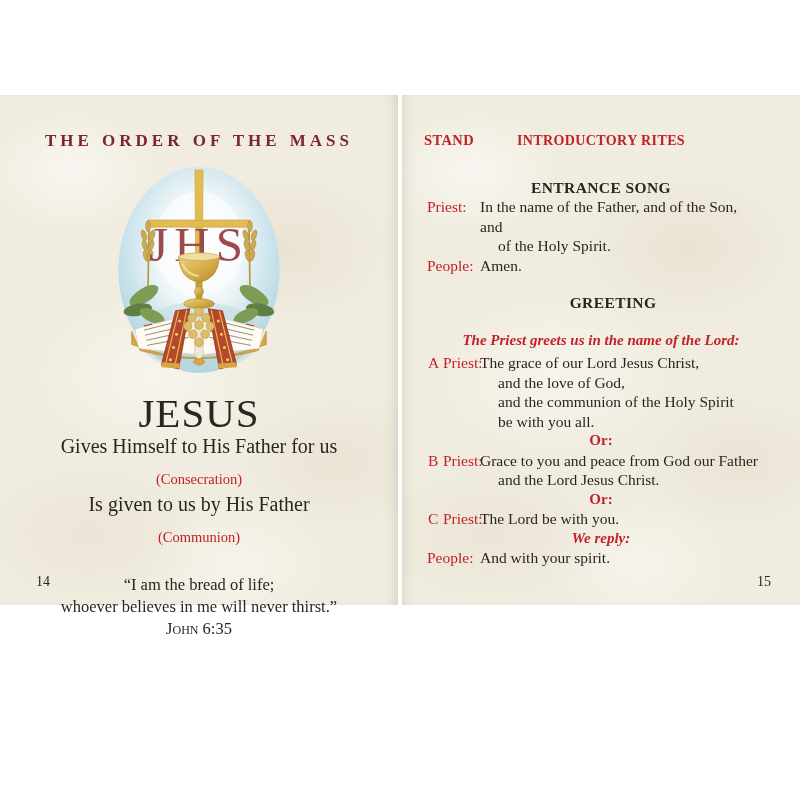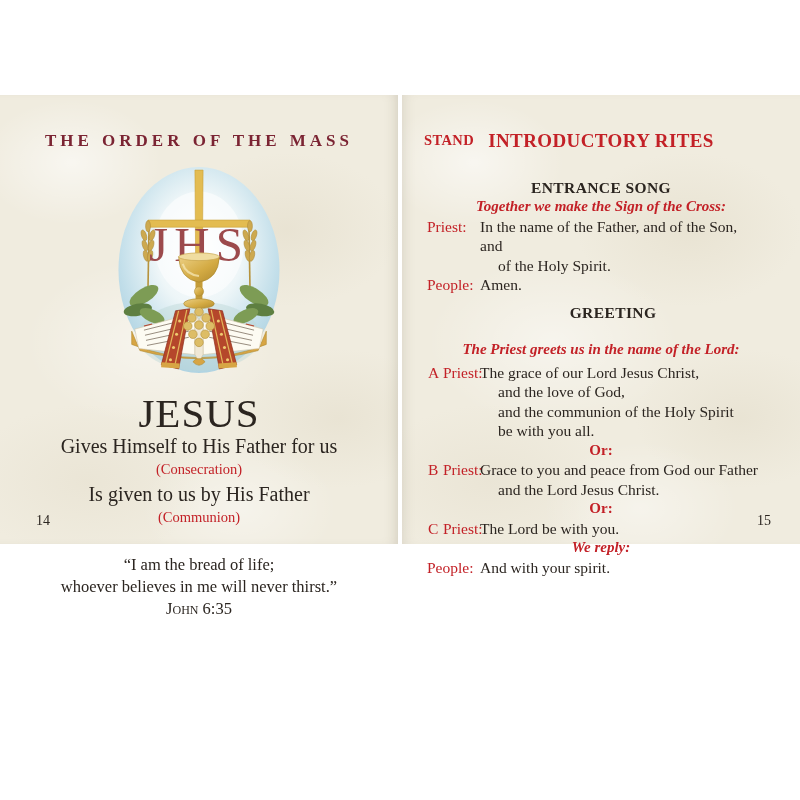--- a/index.html
+++ b/index.html
@@ -13,21 +13,21 @@
   body {
     width: 800px; height: 800px;
     background: #ffffff;
     font-family: "Liberation Serif", serif;
     color: var(--ink);
     position: relative;
     overflow: hidden;
   }
   .page {
     position: absolute;
-    top: 95px; height: 449px;
+    top: 95px; height: 510px;
     background:
       radial-gradient(ellipse 130px 90px at 18% 15%, rgba(255,255,255,.55), transparent 70%),
       radial-gradient(ellipse 160px 110px at 72% 30%, rgba(221,213,191,.38), transparent 70%),
       radial-gradient(ellipse 180px 120px at 38% 55%, rgba(255,255,255,.45), transparent 70%),
       radial-gradient(ellipse 150px 100px at 85% 72%, rgba(219,211,189,.33), transparent 70%),
       radial-gradient(ellipse 170px 110px at 22% 86%, rgba(223,215,195,.33), transparent 70%),
       radial-gradient(ellipse 140px 95px at 60% 92%, rgba(255,255,255,.4), transparent 70%),
       var(--parchment);
   }
   .page-left  { left: 0;    width: 398px; box-shadow: inset -9px 0 14px -9px rgba(90,80,60,.25); }
@@ -41,45 +41,45 @@
     letter-spacing: 4px; word-spacing: 1px;
     color: var(--maroon);
   }
   .emblem-wrap { margin-top: 14px; text-align: center; }
   .l-jesus {
     margin-top: 14px;
     font-size: 41px; letter-spacing: 1px;
     line-height: 40px; color: var(--ink);
   }
   .l-line { font-size: 20px; line-height: 23px; margin-top: 2px; }
-  .l-sub  { font-size: 14.5px; line-height: 17px; color: var(--red); margin-top: 3px; }
+  .l-sub  { font-size: 14.5px; line-height: 17px; color: var(--red); margin-top: 13px; }
   .l-line2 { margin-top: 5px; }
   .l-quote { margin-top: 28px; font-size: 16.5px; line-height: 21.5px; }
   .l-ref { font-variant: small-caps; font-size: 16.5px; margin-top: 1px; }
   .pagenum { position: absolute; bottom: 15px; font-size: 14px; color: var(--ink); }
   .page-left  .pagenum { left: 36px; }
   .page-right .pagenum { right: 29px; }
 
   
   .r-flow { padding-top: 36px; font-size: 15.5px; }
   .r-flow > div { line-height: 19.5px; }
   .r-head { position: relative; }
   .r-stand {
     position: absolute; left: 22px; top: 0;
     color: var(--red); font-weight: bold; font-size: 14.5px; letter-spacing: .4px;
   }
   .r-rites {
     text-align: center; color: var(--red);
-    font-weight: bold; font-size: 19px; letter-spacing: .4px;
+    font-weight: bold; font-size: 14px; letter-spacing: .4px;
   }
   .heading { text-align: center; font-weight: bold; letter-spacing: .4px; font-size: 15.5px; }
   .rubric  { text-align: center; color: var(--red); font-style: italic; font-weight: bold; font-size: 15px; }
   .or      { text-align: center; color: var(--red); font-weight: bold; font-size: 15px; }
   .m-entrance { margin-top: 27px; }
-  .m-greeting { margin-top: 8px; padding-left: 24px; }
+  .m-greeting { margin-top: 18px; padding-left: 24px; }
   .m-rubric2  { margin-top: 18px; }
   .m-a        { margin-top: 3px; }
   .speech { position: relative; padding-left: 78px; padding-right: 40px; }
   .speech .label  { position: absolute; left: 25px; color: var(--red); }
   .speech.abc .label { left: 41px; }
   .speech .letter { position: absolute; left: 26px; color: var(--red); }
   .cont { margin-left: 18px; }
 </style>
 </head>
 <body>
@@ -224,21 +224,20 @@
 
 <div class="page page-right">
   <div class="r-flow">
 
     <div class="r-head">
       <span class="r-stand">STAND</span>
       <div class="r-rites">INTRODUCTORY RITES</div>
     </div>
 
     <div class="heading m-entrance">ENTRANCE SONG</div>
-    <div class="rubric">Together we make the Sign of the Cross:</div>
 
     <div class="speech">
       <span class="label">Priest:</span>
       <div>In the name of the Father, and of the Son, and</div>
       <div class="cont">of the Holy Spirit.</div>
     </div>
 
     <div class="speech">
       <span class="label">People:</span>
       <div>Amen.</div>

